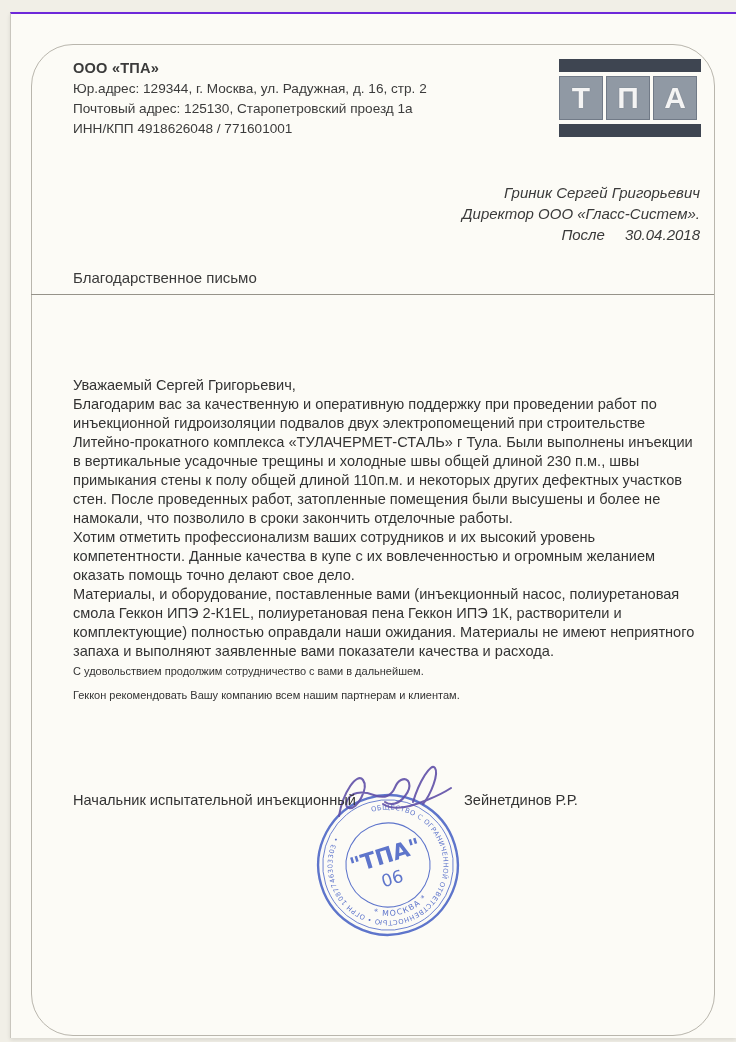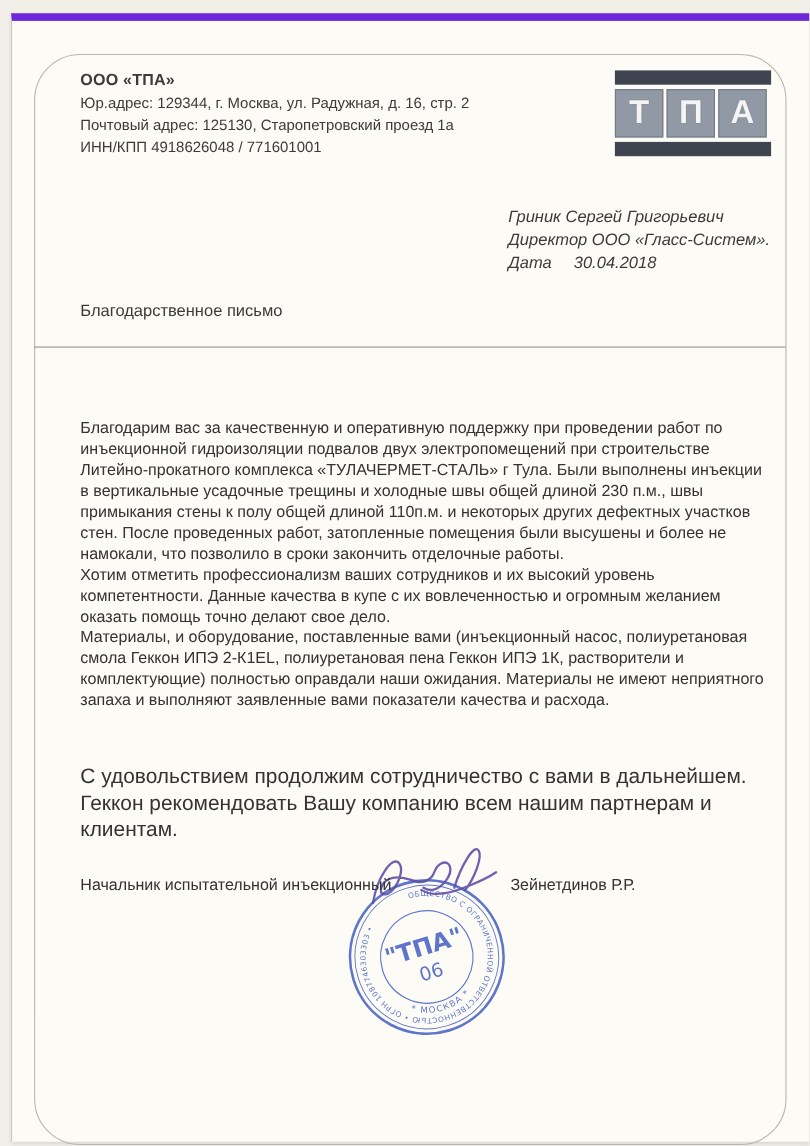--- a/index.html
+++ b/index.html
@@ -3,53 +3,53 @@
 <meta charset="utf-8">
 <style>
   html,body { margin:0; padding:0; background:#e9e7e0; }
   .screen {
     position:relative; width:736px; height:1042px; overflow:hidden;
     background:#f1efe7; font-family:"Liberation Sans", sans-serif;
   }
   .page {
     position:absolute; left:10px; top:12px; right:0; bottom:4px;
     background:#fcfbf6;
-    border-left:1px solid #c9c6be; border-top:7px solid #6d28d9;
+    border-left:1px solid #c9c6be; border-top:2px solid #6d28d9;
     box-shadow:0 2px 4px rgba(0,0,0,0.10);
   }
   .frame {
     position:absolute; left:20px; top:30px; width:682px; height:990px;
     border:1px solid #b9b6ad; border-radius:42px;
   }
   
   .letterhead { position:absolute; left:62px; top:44px; color:#3b3b3b; font-size:13.6px; line-height:20px; }
   .company { font-weight:bold; font-size:14.6px; margin-bottom:1px; letter-spacing:0.2px; }
   
   .logo { position:absolute; left:548px; top:45px; width:142px; }
   .logo-bar { height:13px; background:#3e4551; }
   .logo-tiles { display:flex; gap:3px; margin:4px 0; }
   .logo-tile {
     width:44px; height:44px; background:#9099a4; border:1px solid #717a87;
     display:flex; align-items:center; justify-content:center;
     color:#f4f4f4; font-weight:bold; font-size:30px; box-sizing:border-box;
     text-shadow:0 0 1px #5b636e;
   }
   
-  .recipient { position:absolute; right:36px; top:168px; font-style:italic; font-size:15px; line-height:21px; color:#3a3a3a; }
+  .recipient { position:absolute; right:36px; top:168px; text-align:right; font-style:italic; font-size:15px; line-height:21px; color:#3a3a3a; }
   .date-line .date-label { margin-right:20px; }
   
   .title-block {
     position:absolute; left:20px; top:255px; width:683px; box-sizing:border-box;
-    padding:0 0 24px 42px; border-bottom:1px solid #96938a;
+    padding:0 0 8px 42px; border-bottom:1px solid #96938a;
     font-size:15px; color:#3a3a3a;
   }
   
   .body-text { position:absolute; left:62px; top:362px; width:628px; font-size:14.6px; line-height:19px; color:#333; }
   .body-text p { margin:0; }
-  .closing-text { position:absolute; left:62px; top:676px; width:628px; font-size:19px; line-height:24px; color:#333; }
+  .closing-text { position:absolute; left:62px; top:645px; width:628px; font-size:11px; line-height:24px; color:#333; }
   .closing-text p { margin:0; }
   
   .sig-row { position:absolute; left:62px; top:778px; width:628px; font-size:14.6px; color:#333; }
   .sig-name { position:absolute; left:391px; top:0; }
   
   .scribble { position:absolute; left:322px; top:744px; width:122px; height:78px; }
   
   .stamp { position:absolute; left:302px; top:776px; width:150px; height:150px; transform:rotate(-17deg); opacity:0.82; }
   .stamp text, .stamp textPath { font-family:"DejaVu Sans", sans-serif; }
 </style>
@@ -74,29 +74,30 @@
         <span class="logo-tile">П</span>
         <span class="logo-tile">А</span>
       </div>
       <div class="logo-bar"></div>
     </div>
 
     <div class="recipient">
       <div>Гриник Сергей Григорьевич</div>
       <div>Директор ООО «Гласс-Систем».</div>
       <div class="date-line">
-        <span class="date-label">Дата</span><span>30.04.2018</span>
+        <span class="date-label">После</span><span>30.04.2018</span>
       </div>
     </div>
 
     <div class="title-block">
       <span>Благодарственное письмо</span>
     </div>
 
     <div class="body-text">
+      <p>Уважаемый Сергей Григорьевич,</p>
       <p>Благодарим вас за качественную и оперативную поддержку при проведении работ по инъекционной гидроизоляции подвалов двух электропомещений при строительстве Литейно-прокатного комплекса «ТУЛАЧЕРМЕТ-СТАЛЬ» г Тула. Были выполнены инъекции в вертикальные усадочные трещины и холодные швы общей длиной 230 п.м., швы примыкания стены к полу общей длиной 110п.м. и некоторых других дефектных участков стен. После проведенных работ, затопленные помещения были высушены и более не намокали, что позволило в сроки закончить отделочные работы.</p>
       <p>Хотим отметить профессионализм ваших сотрудников и их высокий уровень компетентности. Данные качества в купе с их вовлеченностью и огромным желанием оказать помощь точно делают свое дело.</p>
       <p>Материалы, и оборудование, поставленные вами (инъекционный насос, полиуретановая смола Геккон ИПЭ 2-К1EL, полиуретановая пена Геккон ИПЭ 1К, растворители и комплектующие) полностью оправдали наши ожидания. Материалы не имеют неприятного запаха и выполняют заявленные вами показатели качества и расхода.</p>
     </div>
 
     <div class="closing-text">
       <p>С удовольствием продолжим сотрудничество с вами в дальнейшем.</p>
       <p>Геккон рекомендовать Вашу компанию всем нашим партнерам и клиентам.</p>
     </div>
 

